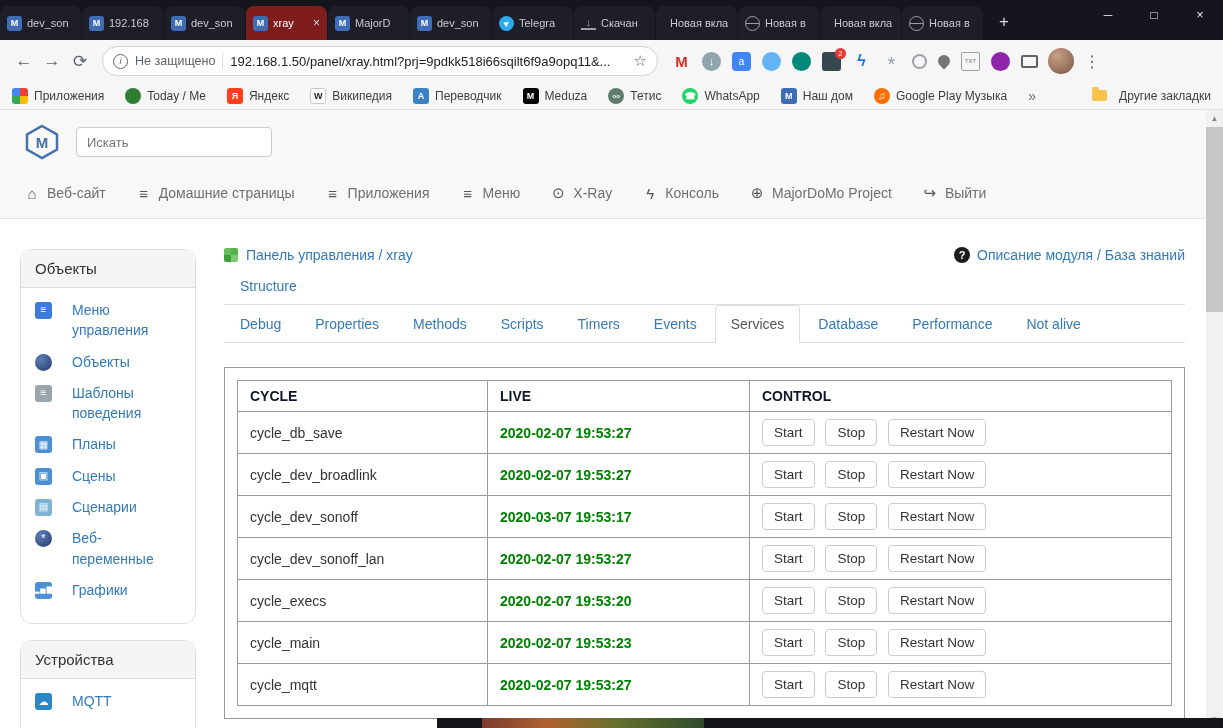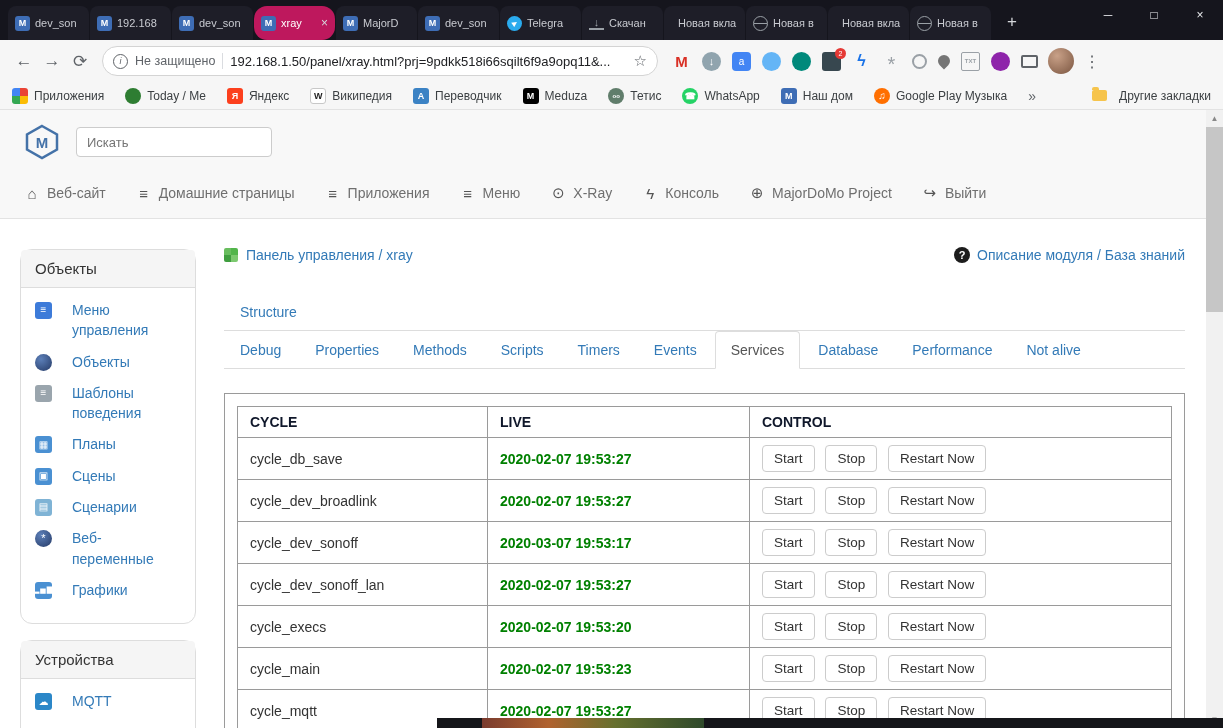--- a/index.html
+++ b/index.html
@@ -1,23 +1,23 @@
 <!DOCTYPE html>
 <html><head>
 <meta charset="utf-8">
 <style>
   * { box-sizing: border-box; margin: 0; padding: 0; }
   html,body { width:1223px; height:728px; overflow:hidden; font-family:"Liberation Sans",sans-serif; background:#fff; }
 
   
   .titlebar { height:40px; background:#15151d; position:relative; display:flex; align-items:flex-end; }
-  .tabstrip { display:flex; align-items:flex-end; padding-left:8px; }
+  .tabstrip { display:flex; align-items:flex-end; }
   .tab { width:81px; height:34px; display:flex; align-items:center; gap:5px; padding:0 7px;
          background:#1e1e28; color:#c9cbd1; font-size:11px; border-radius:8px 8px 0 0; margin-right:1px; cursor:default; }
-  .tab.active { background:#be185d; color:#fff;border-radius:13px; }
+  .tab.active { background:#7f1d1d; color:#fff; }
   .tab-title { white-space:nowrap; overflow:hidden; flex:1; }
   .tab-close { font-size:12px; color:#d6d8dc; padding-left:2px; cursor:pointer; }
   .newtab { width:26px; height:26px; margin:0 0 5px 7px; color:#d5d7db; font-size:17px; display:flex; align-items:center; justify-content:center; border-radius:50%; cursor:pointer; }
   .wincontrols { position:absolute; right:0; top:0; display:flex; }
   .winbtn { width:46px; height:30px; color:#e8eaed; display:flex; align-items:center; justify-content:center; font-size:12px; cursor:pointer; }
 
   .fav { width:15px; height:15px; border-radius:3px; flex:none; display:flex; align-items:center; justify-content:center; font-size:9px; font-weight:bold; color:#fff; }
   .fav-majordomo { background:#3e6db5; }
   .fav-majordomo::after { content:"M"; }
   .fav-telegram { background:#2aabee; border-radius:50%; }
@@ -99,21 +99,21 @@
   .i-globe { border-radius:50%; background:radial-gradient(circle at 35% 30%, #5c7fb8, #253a66); }
   .i-templ { background:#9aa5ad; } .i-templ::after{content:"\2261";}
   .i-plans { background:#4a90d2; } .i-plans::after{content:"\25A6";}
   .i-scene { background:#4a90d2; } .i-scene::after{content:"\25A3";}
   .i-scnr  { background:#7fb3d5; } .i-scnr::after{content:"\25A4";}
   .i-webv  { border-radius:50%; background:radial-gradient(circle at 35% 30%, #5c7fb8, #253a66); font-size:11px; } .i-webv::after{content:"*";}
   .i-chart { background:#4a90d2; font-size:7px; letter-spacing:1px; } .i-chart::after{content:"\2582\2585\2587";}
   .i-mqtt  { background:#2b87c8; } .i-mqtt::after{content:"\2601";}
 
   .main { flex:1; min-width:0; }
-  .crumb-row { display:flex; justify-content:space-between; align-items:center; margin:10px 0 30px; }
+  .crumb-row { display:flex; justify-content:space-between; align-items:center; margin:10px 0 4px; }
   .crumb { display:flex; align-items:center; gap:8px; font-size:14px; color:#337ab7; cursor:pointer; }
   .crumb-ico { width:14px; height:14px; border-radius:2px; flex:none;
                background:conic-gradient(#52b54b 0 25%, #7cc96f 0 50%, #3f9e3f 0 75%, #68bd5e 0); }
   .help { display:flex; align-items:center; gap:7px; font-size:14px; color:#337ab7; cursor:pointer; }
   .help-ico { width:16px; height:16px; border-radius:50%; background:#1c1c1c; color:#fff; font-size:11px; font-weight:bold;
               display:flex; align-items:center; justify-content:center; flex:none; }
 
   .mod-tabs-row { display:flex; border-bottom:1px solid #ddd; }
   .mod-tab { padding:10px 15px; font-size:14px; color:#337ab7; margin-right:2px; margin-bottom:-1px;
              border:1px solid transparent; border-radius:4px 4px 0 0; cursor:pointer; white-space:nowrap; }

